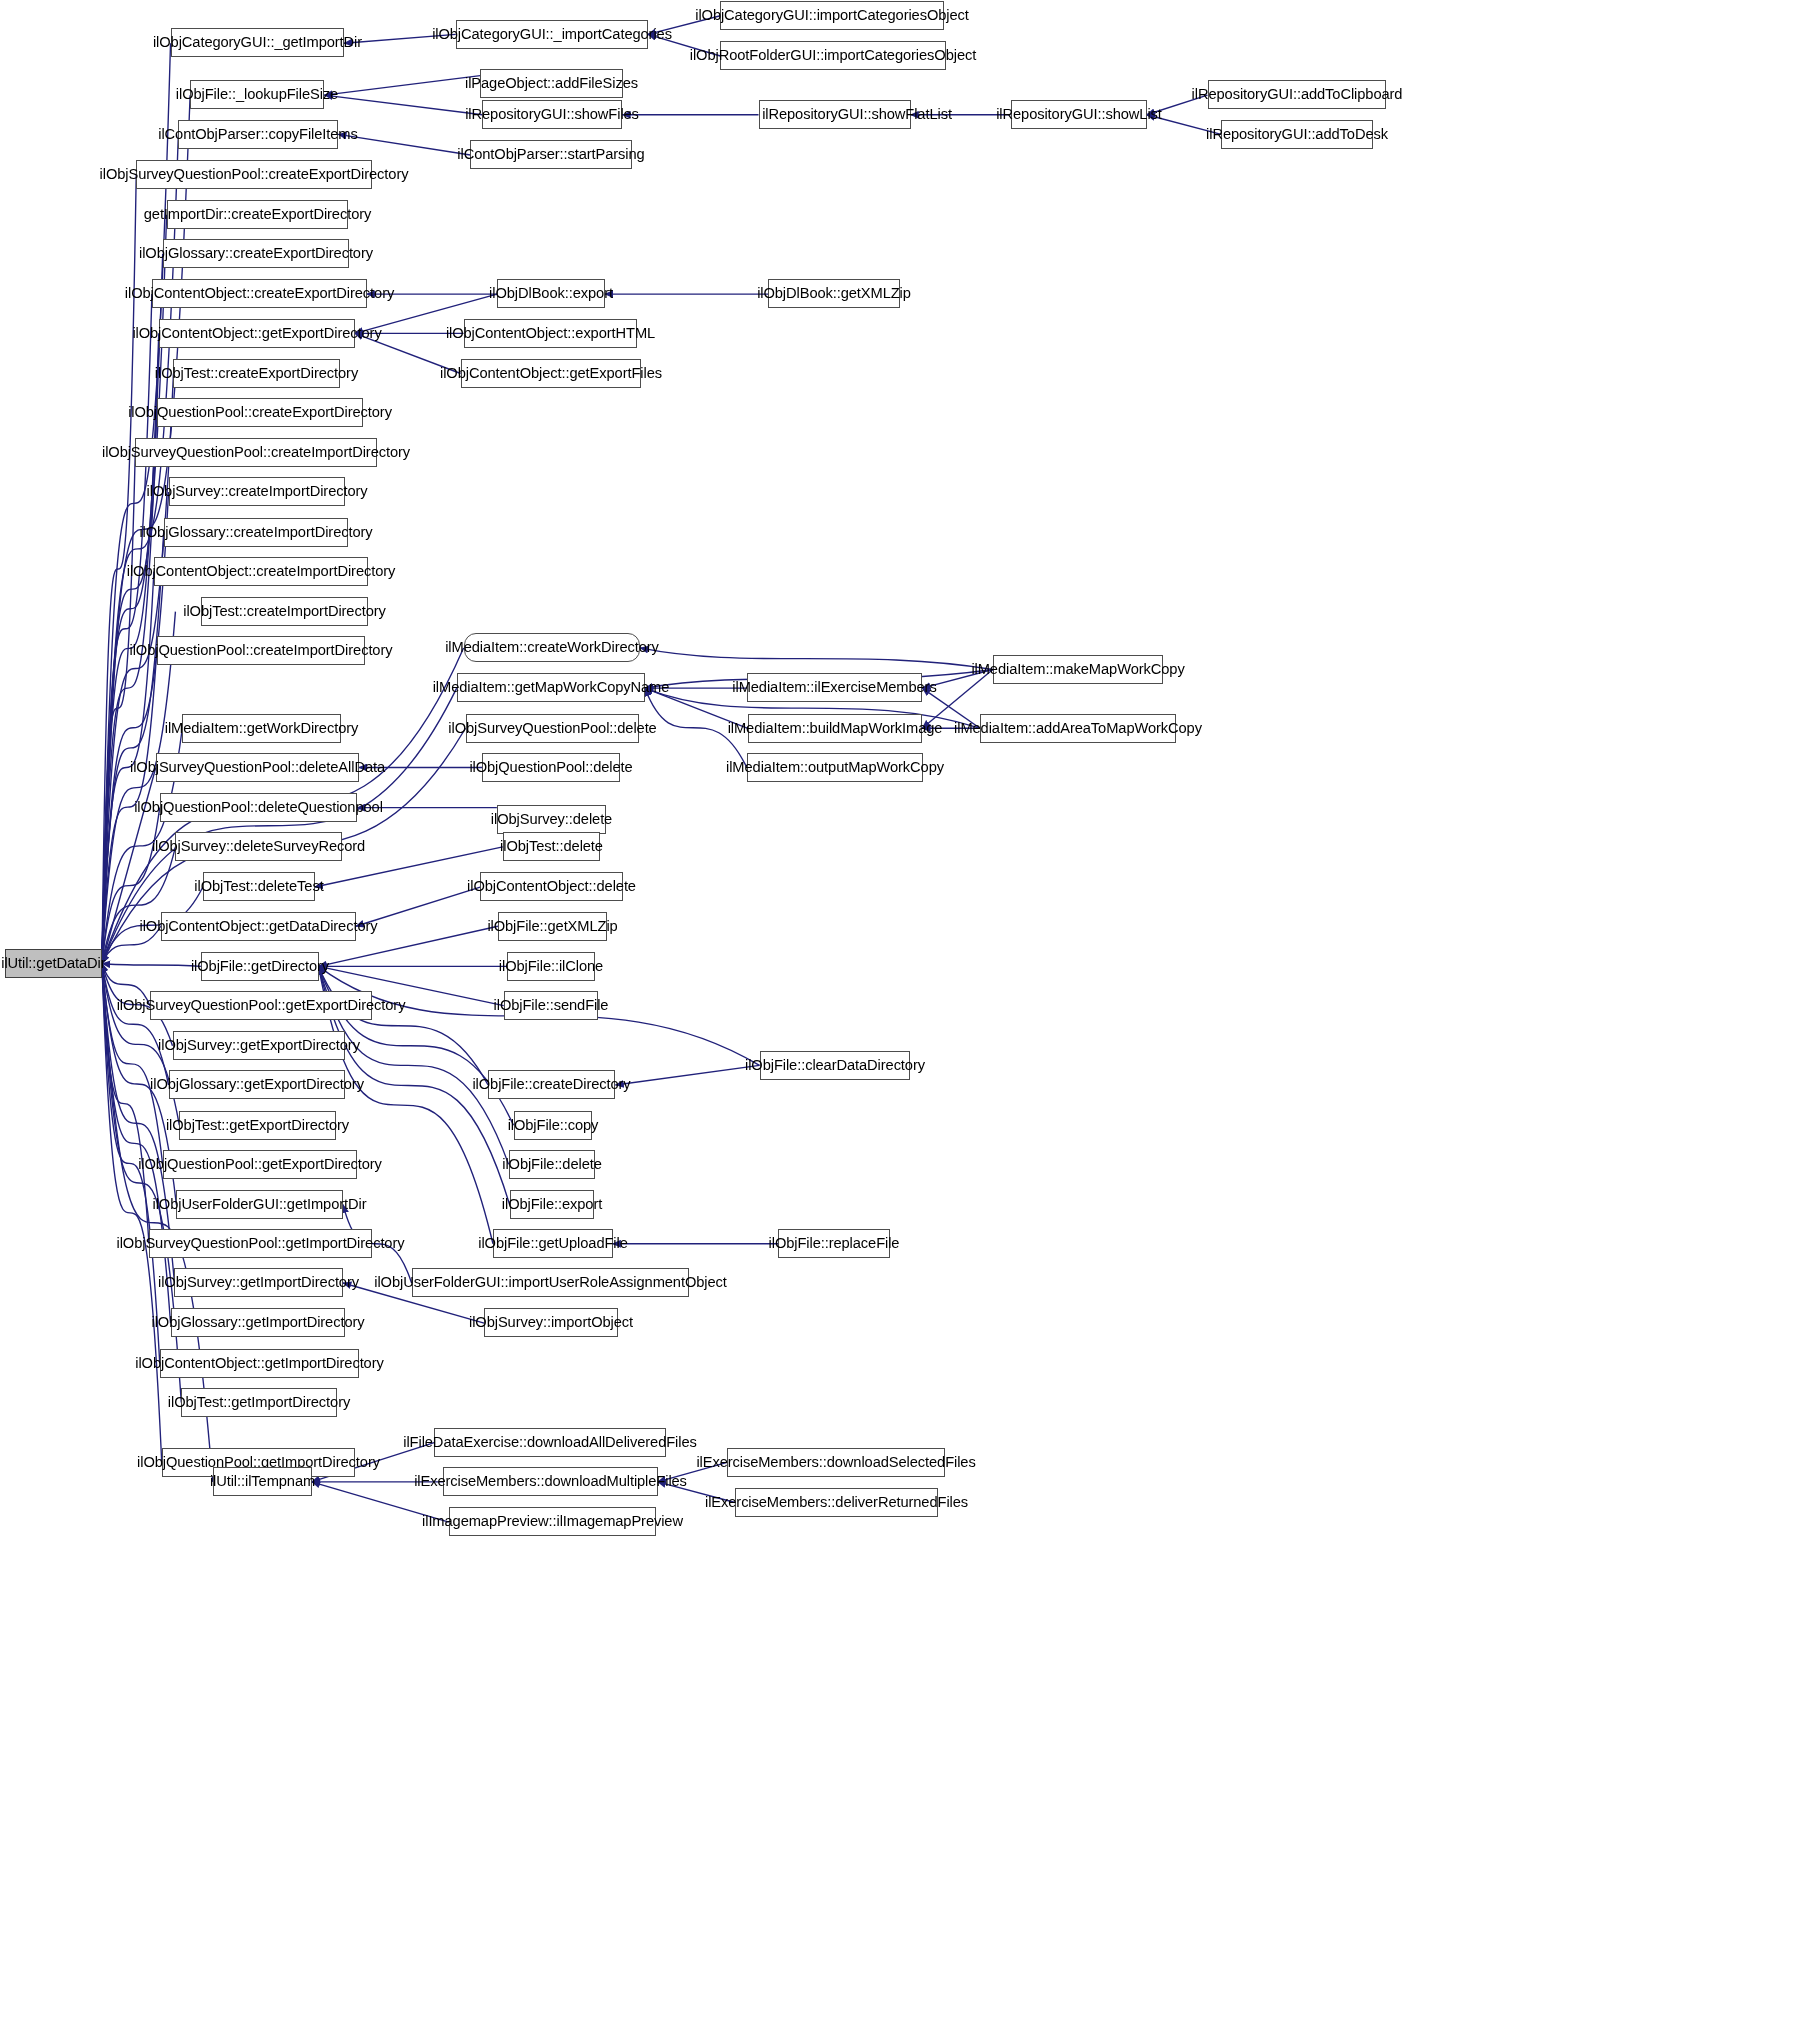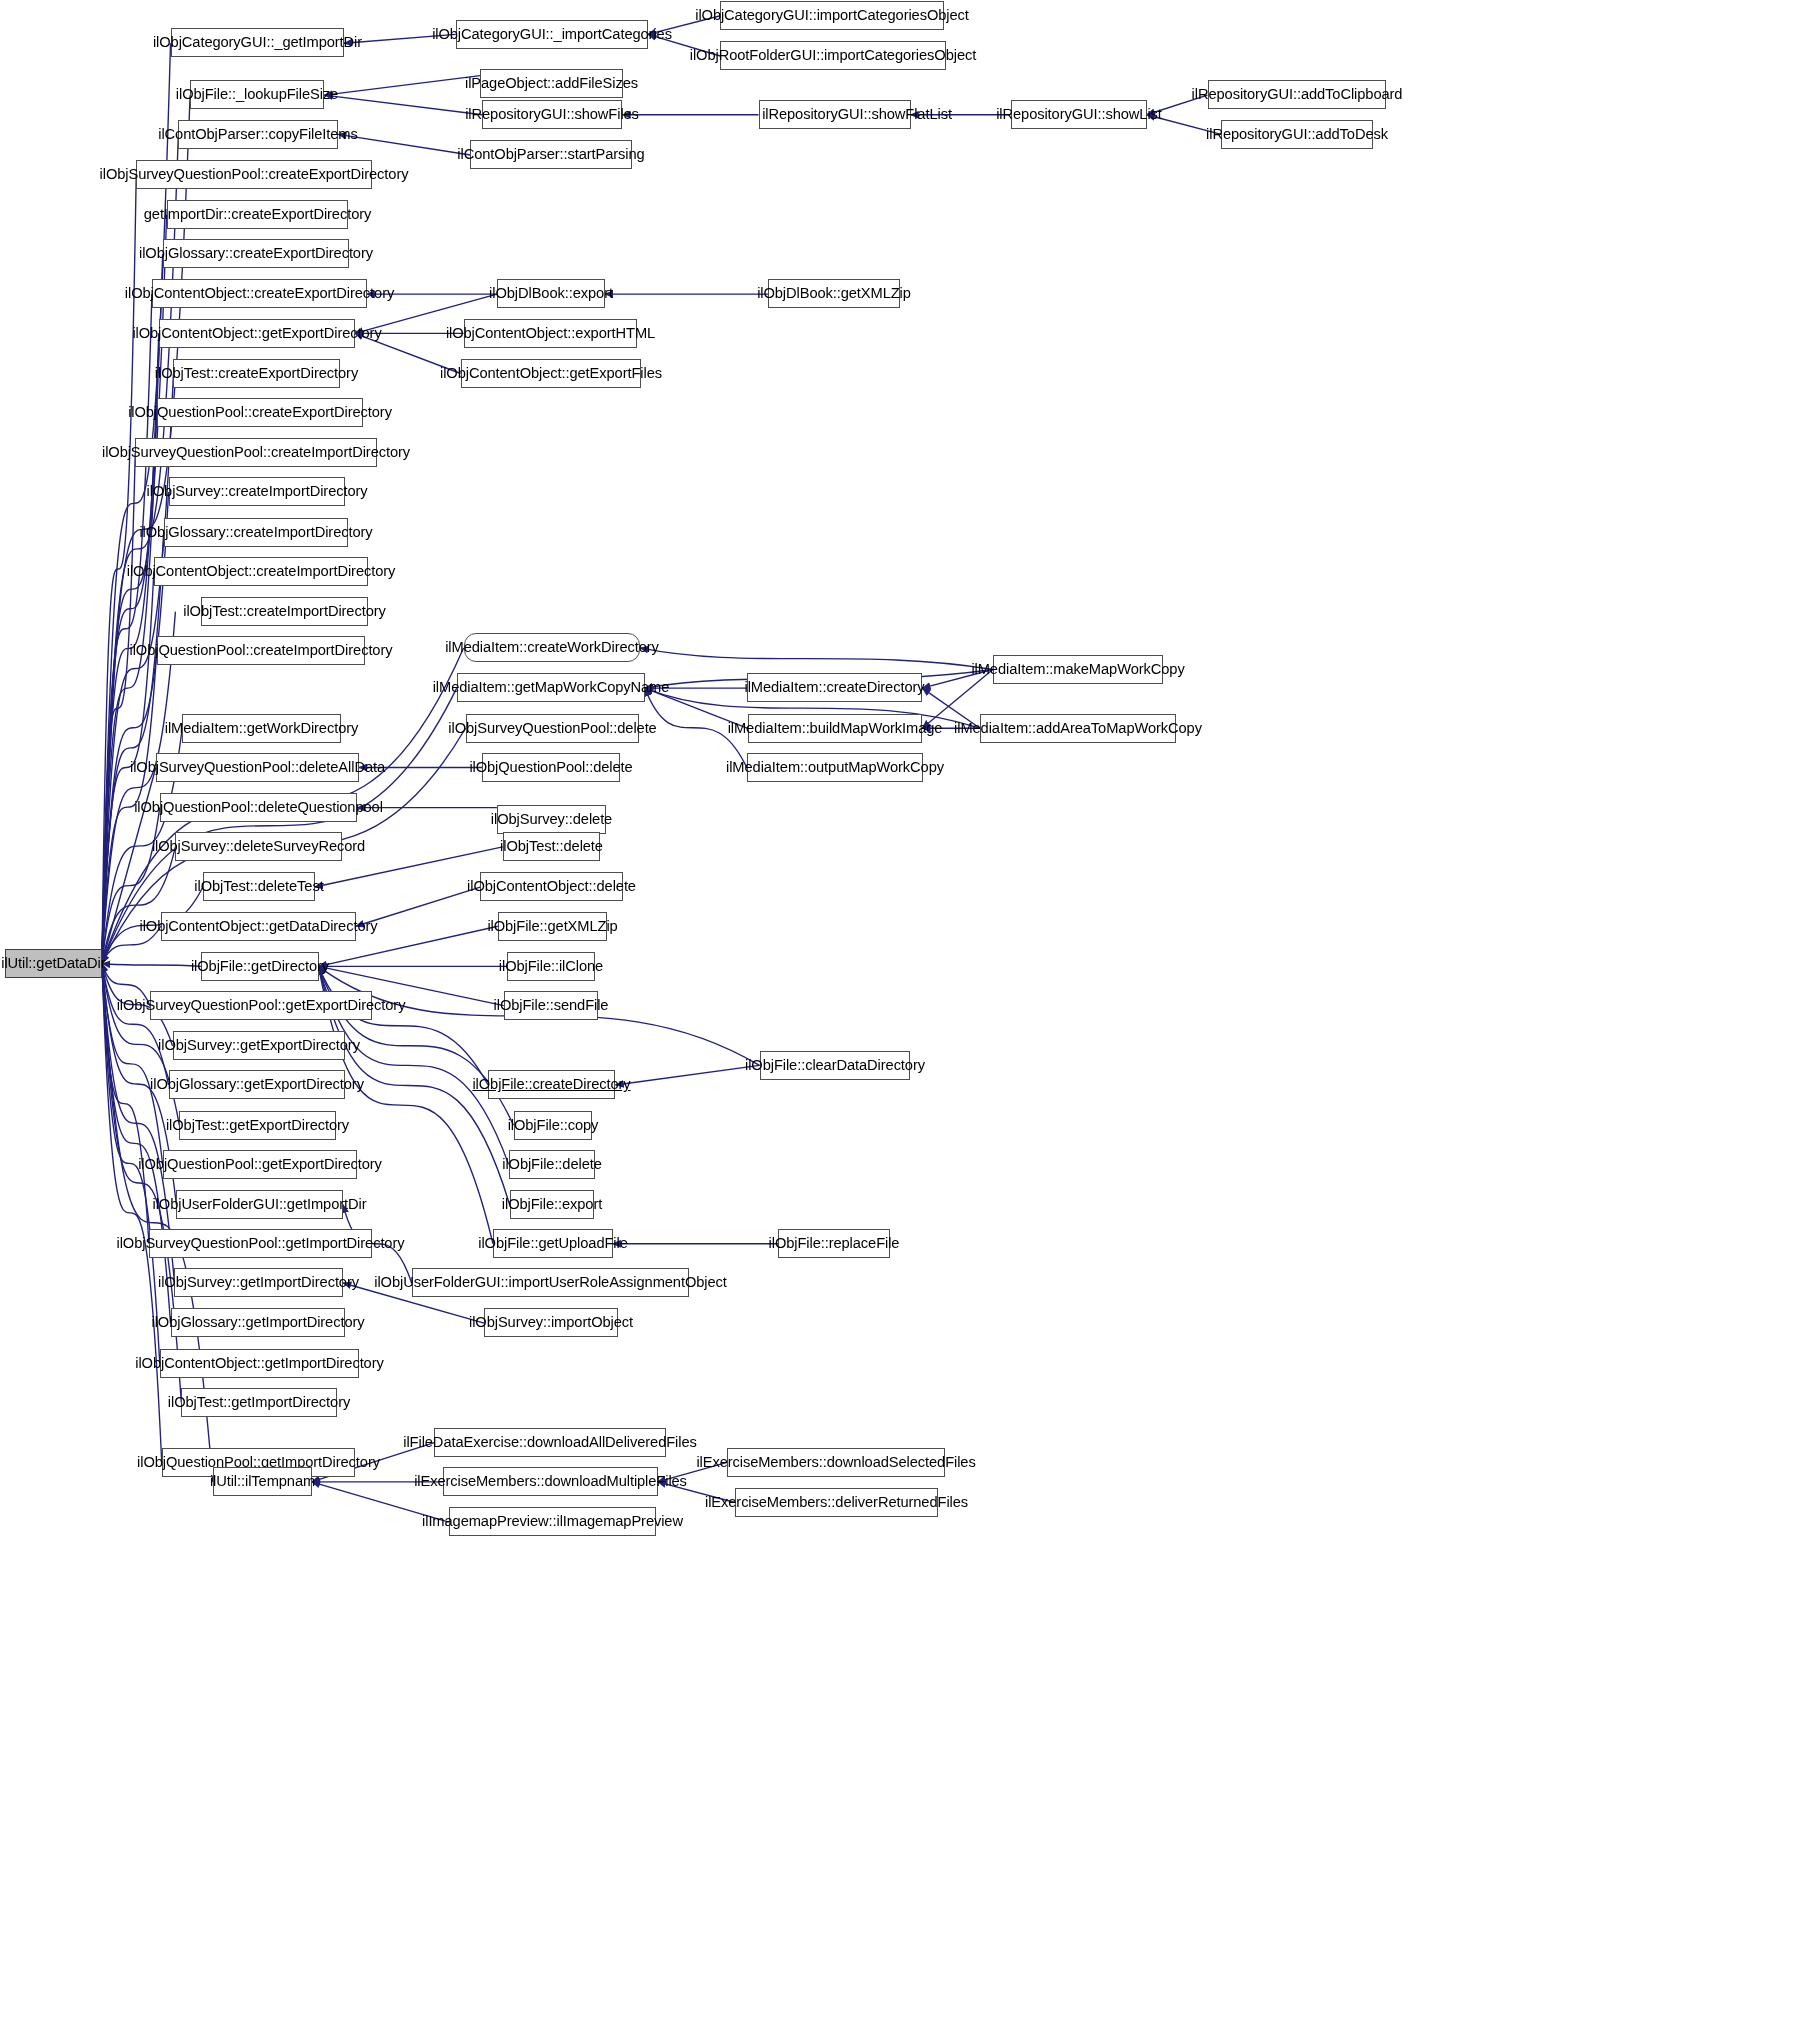--- a/index.html
+++ b/index.html
@@ -173,21 +173,21 @@
       <div class="node" style="left: 157px; top: 398px; width: 206px; height: 29px;">ilObjQuestionPool::createExportDirectory</div>
       <div class="node" style="left: 135px; top: 438px; width: 242px; height: 29px;">ilObjSurveyQuestionPool::createImportDirectory</div>
       <div class="node" style="left: 169px; top: 477px; width: 176px; height: 29px;">ilObjSurvey::createImportDirectory</div>
       <div class="node" style="left: 164px; top: 518px; width: 184px; height: 29px;">ilObjGlossary::createImportDirectory</div>
       <div class="node" style="left: 154px; top: 557px; width: 214px; height: 29px;">ilObjContentObject::createImportDirectory</div>
       <div class="node" style="left: 175px; top: 597px; width: 167px; height: 29px; margin-left: 26px;">ilObjTest::createImportDirectory</div>
       <div class="node" style="left: 157px; top: 636px; width: 208px; height: 29px;">ilObjQuestionPool::createImportDirectory</div>
       <div class="node" style="left: 464px; top: 633px; width: 176px; height: 29px; border-radius: 12px;">ilMediaItem::createWorkDirectory</div>
       <div class="node" style="left: 993px; top: 655px; width: 170px; height: 29px;">ilMediaItem::makeMapWorkCopy</div>
       <div class="node" style="left: 457px; top: 673px; width: 188px; height: 29px;">ilMediaItem::getMapWorkCopyName</div>
-      <div class="node" style="left: 747px; top: 673px; width: 175px; height: 29px;">ilMediaItem::createDirectory</div>
+      <div class="node" style="left: 747px; top: 673px; width: 175px; height: 29px;">ilMediaItem::ilExerciseMembers</div>
       <div class="node" style="left: 182px; top: 714px; width: 159px; height: 29px;">ilMediaItem::getWorkDirectory</div>
       <div class="node" style="left: 466px; top: 714px; width: 173px; height: 29px;">ilObjSurveyQuestionPool::delete</div>
       <div class="node" style="left: 748px; top: 714px; width: 174px; height: 29px;">ilMediaItem::buildMapWorkImage</div>
       <div class="node" style="left: 980px; top: 714px; width: 196px; height: 29px;">ilMediaItem::addAreaToMapWorkCopy</div>
       <div class="node" style="left: 156px; top: 753px; width: 203px; height: 29px;">ilObjSurveyQuestionPool::deleteAllData</div>
       <div class="node" style="left: 482px; top: 753px; width: 138px; height: 29px;">ilObjQuestionPool::delete</div>
       <div class="node" style="left: 747px; top: 753px; width: 176px; height: 29px;">ilMediaItem::outputMapWorkCopy</div>
       <div class="node" style="left: 160px; top: 793px; width: 197px; height: 29px;">ilObjQuestionPool::deleteQuestionpool</div>
       <div class="node" style="left: 497px; top: 793px; width: 109px; height: 29px; margin-top: 12px;">ilObjSurvey::delete</div>
       <div class="node" style="left: 175px; top: 832px; width: 167px; height: 29px;">ilObjSurvey::deleteSurveyRecord</div>
@@ -195,21 +195,21 @@
       <div class="node" style="left: 203px; top: 872px; width: 112px; height: 29px;">ilObjTest::deleteTest</div>
       <div class="node" style="left: 480px; top: 872px; width: 143px; height: 29px;">ilObjContentObject::delete</div>
       <div class="node" style="left: 161px; top: 912px; width: 195px; height: 29px;">ilObjContentObject::getDataDirectory</div>
       <div class="node" style="left: 498px; top: 912px; width: 109px; height: 29px;">ilObjFile::getXMLZip</div>
       <div class="node" style="left: 201px; top: 952px; width: 118px; height: 29px;">ilObjFile::getDirectory</div>
       <div class="node" style="left: 507px; top: 952px; width: 88px; height: 29px;">ilObjFile::ilClone</div>
       <div class="node" style="left: 504px; top: 991px; width: 94px; height: 29px;">ilObjFile::sendFile</div>
       <div class="node" style="left: 150px; top: 991px; width: 222px; height: 29px;">ilObjSurveyQuestionPool::getExportDirectory</div>
       <div class="node" style="left: 173px; top: 1031px; width: 172px; height: 29px;">ilObjSurvey::getExportDirectory</div>
       <div class="node" style="left: 760px; top: 1051px; width: 150px; height: 29px;">ilObjFile::clearDataDirectory</div>
-      <div class="node" style="left: 488px; top: 1070px; width: 127px; height: 29px; text-decoration: underline;">ilObjFile::createDirectory</div>
+      <div class="node" style="left: 488px; top: 1070px; width: 127px; height: 29px;">ilObjFile::createDirectory</div>
       <div class="node" style="left: 169px; top: 1070px; width: 176px; height: 29px;">ilObjGlossary::getExportDirectory</div>
       <div class="node" style="left: 514px; top: 1111px; width: 78px; height: 29px;">ilObjFile::copy</div>
       <div class="node" style="left: 179px; top: 1111px; width: 157px; height: 29px;">ilObjTest::getExportDirectory</div>
       <div class="node" style="left: 509px; top: 1150px; width: 86px; height: 29px;">ilObjFile::delete</div>
       <div class="node" style="left: 163px; top: 1150px; width: 194px; height: 29px;">ilObjQuestionPool::getExportDirectory</div>
       <div class="node" style="left: 510px; top: 1190px; width: 84px; height: 29px;">ilObjFile::export</div>
       <div class="node" style="left: 176px; top: 1190px; width: 167px; height: 29px;">ilObjUserFolderGUI::getImportDir</div>
       <div class="node" style="left: 493px; top: 1229px; width: 120px; height: 29px;">ilObjFile::getUploadFile</div>
       <div class="node" style="left: 778px; top: 1229px; width: 112px; height: 29px;">ilObjFile::replaceFile</div>
       <div class="node" style="left: 149px; top: 1229px; width: 223px; height: 29px;">ilObjSurveyQuestionPool::getImportDirectory</div>

